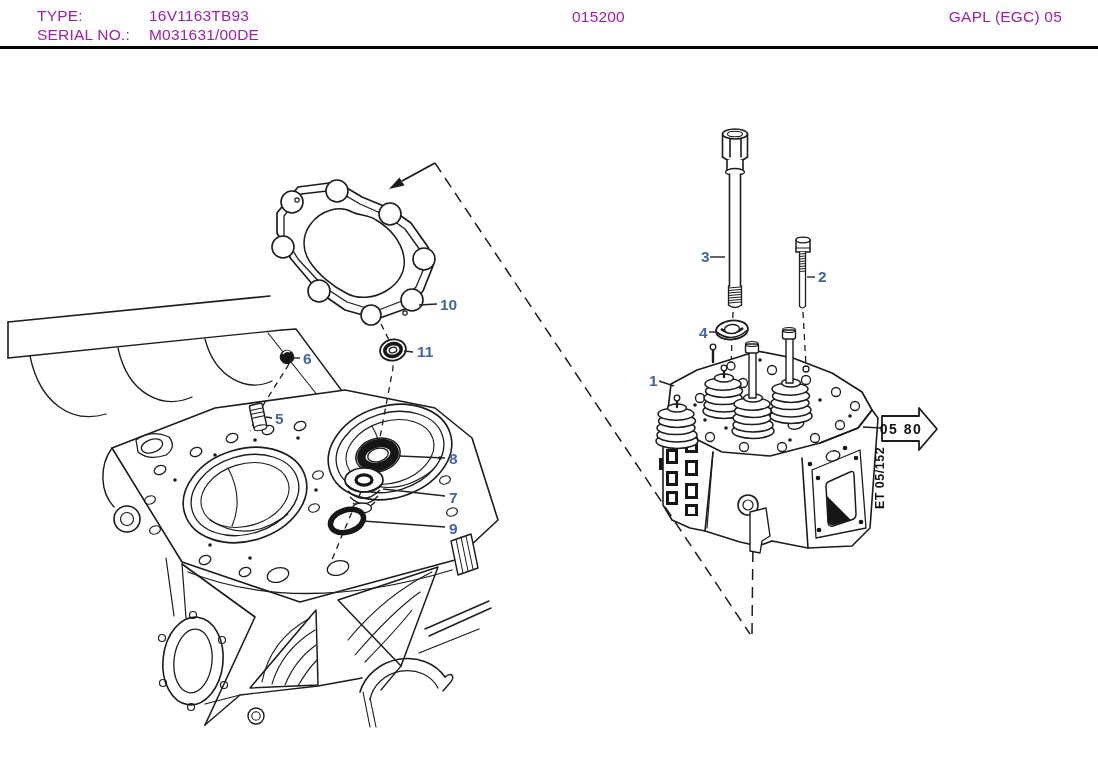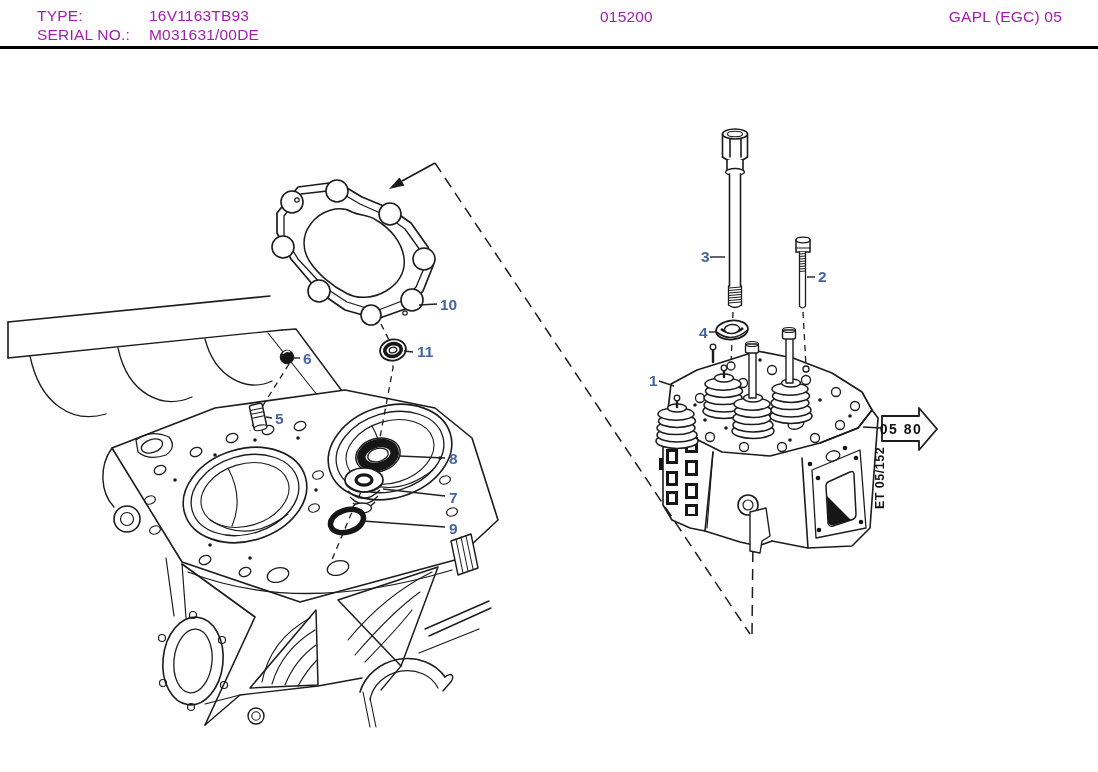--- a/index.html
+++ b/index.html
@@ -2,21 +2,21 @@
 <html><head>
 <meta charset="utf-8">
 <style>
   html,body{margin:0;padding:0;background:#fff;}
   .page{position:relative;width:1098px;height:772px;background:#fff;overflow:hidden;
         font-family:"Liberation Sans", sans-serif;color:#a21caf;}
   .hdr{position:absolute;font-size:15.5px;letter-spacing:.2px;white-space:pre;}
   .hdr-grid{position:absolute;left:37px;top:7px;display:grid;grid-template-columns:112px auto;
             grid-row-gap:1px;font-size:15.5px;letter-spacing:.2px;}
   .rule{position:absolute;left:0;top:46px;width:1098px;height:3px;background:#000;}
-  .ref-center{left:600px;top:8px;}
+  .ref-center{left:572px;top:8px;}
   .ref-right{right:36px;top:8px;}
   svg{position:absolute;left:0;top:0;}
   svg text.callout{font-family:"Liberation Sans",sans-serif;font-size:15.5px;font-weight:600;fill:#4565a0;}
   svg text.reftag{font-family:"Liberation Sans",sans-serif;font-weight:bold;fill:#111;}
 </style>
 </head>
 <body>
 
 <div class="page">
 

